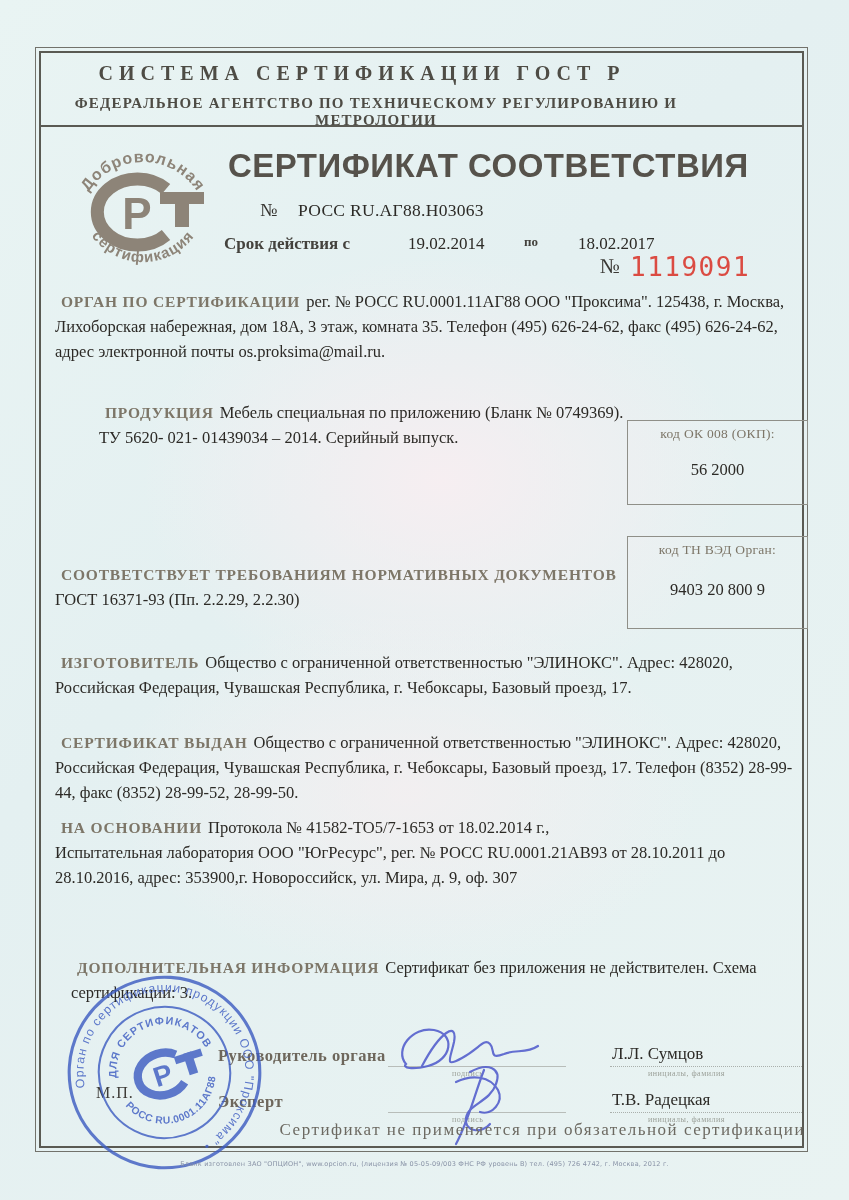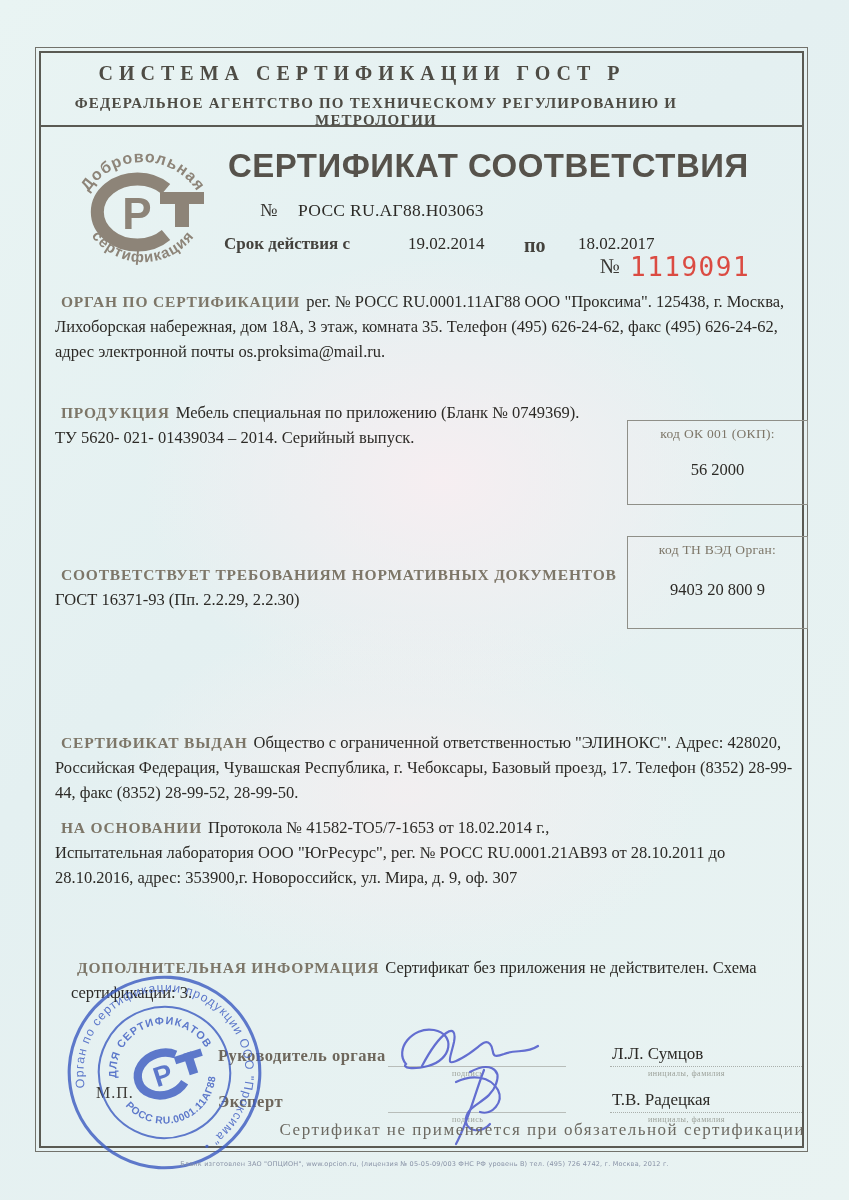--- a/index.html
+++ b/index.html
@@ -26,21 +26,21 @@
          letter-spacing:6px;color:#4e4c45;}
   .h-agency{left:42px;top:95px;width:668px;text-align:center;font-weight:bold;font-size:15px;
          letter-spacing:1.2px;color:#4e4c45;}
   .doc-title{left:228px;top:146px;width:570px;font-family:"Liberation Sans",sans-serif;
          font-weight:bold;font-size:34px;color:#56524b;letter-spacing:.5px;transform:scaleX(.97);
          transform-origin:left;white-space:nowrap;}
   .num-sign{left:260px;top:200px;font-size:18px;color:#35332f;}
   .num-val{left:298px;top:200px;font-size:17.5px;color:#2c2a26;letter-spacing:.3px;}
   .val-label{left:224px;top:234px;font-size:17px;font-weight:bold;color:#44423d;}
   .val-from{left:408px;top:234px;font-size:17px;color:#2c2a26;}
-  .val-to-label{left:524px;top:234px;font-size:20px;font-weight:bold;color:#44423d;}
+  .val-to-label{left:524px;top:234px;font-size:13px;font-weight:bold;color:#44423d;}
   .val-to{left:578px;top:234px;font-size:17px;color:#2c2a26;}
   .blank-sign{left:600px;top:254px;font-size:21px;color:#3a3834;}
   .blank-num{left:630px;top:252px;font-family:"DejaVu Sans Mono",monospace;font-size:26px;
          color:#db4b42;letter-spacing:1.5px;}
   
   .section{position:absolute;left:55px;width:748px;font-size:16.5px;line-height:1.5;color:#2c2a26;}
   .s-label{font-weight:bold;font-size:15.5px;letter-spacing:.8px;color:#7d7668;margin-left:6px;margin-right:6px;text-align:right;}
   .s-text{white-space:pre-line;}
   .code-box{position:absolute;left:627px;width:179px;border:1px solid #8f8f88;background:rgba(255,255,255,.06);}
   .code-label{display:block;text-align:center;font-size:13.5px;color:#7d7668;margin-top:5px;letter-spacing:.3px;}
@@ -97,40 +97,43 @@
   <div class="abs val-from">19.02.2014</div>
   <div class="abs val-to-label">по</div>
   <div class="abs val-to">18.02.2017</div>
   <div class="abs blank-sign">№</div>
   <div class="abs blank-num">1119091</div>
 
   <div class="section" style="top:290px;">
     <span class="s-label">ОРГАН ПО СЕРТИФИКАЦИИ</span><span class="s-text">рег. № РОСС RU.0001.11АГ88 ООО "Проксима". 125438, г. Москва, Лихоборская набережная, дом 18А, 3 этаж, комната 35. Телефон (495) 626-24-62, факс (495) 626-24-62, адрес электронной почты os.proksima@mail.ru.</span>
   </div>
 
-  <div class="section" style="top:401px;width:575px;">
+  <div class="section" style="top:401px;width:575px;margin-left:44px;">
     <span class="s-label">ПРОДУКЦИЯ</span><span class="s-text">Мебель специальная по приложению (Бланк № 0749369).
 ТУ 5620- 021- 01439034 – 2014. Серийный выпуск.</span>
   </div>
 
   <div class="code-box" style="top:420px;height:83px;">
-    <span class="code-label">код ОК 001 (ОКП):</span>
+    <span class="code-label">код ОК 008 (ОКП):</span>
     <span class="code-value" style="margin-top:18px;">56 2000</span>
   </div>
 
   <div class="section" style="top:520px;width:575px;margin-top:43px;">
     <span class="s-label">СООТВЕТСТВУЕТ ТРЕБОВАНИЯМ НОРМАТИВНЫХ ДОКУМЕНТОВ</span>
     <div class="s-text">ГОСТ 16371-93 (Пп. 2.2.29, 2.2.30)</div>
   </div>
 
   <div class="code-box" style="top:536px;height:91px;">
     <span class="code-label">код ТН ВЭД Орган:</span>
     <span class="code-value" style="margin-top:22px;">9403 20 800 9</span>
   </div>
 
+  <div class="section" style="top:651px;">
+    <span class="s-label">ИЗГОТОВИТЕЛЬ</span><span class="s-text">Общество с ограниченной ответственностью "ЭЛИНОКС". Адрес: 428020, Российская Федерация, Чувашская Республика, г. Чебоксары, Базовый проезд, 17.</span>
+  </div>
 
   <div class="section" style="top:731px;">
     <span class="s-label">СЕРТИФИКАТ ВЫДАН</span><span class="s-text">Общество с ограниченной ответственностью "ЭЛИНОКС". Адрес: 428020, Российская Федерация, Чувашская Республика, г. Чебоксары, Базовый проезд, 17. Телефон (8352) 28-99-44, факс (8352) 28-99-52, 28-99-50.</span>
   </div>
 
   <div class="section" style="top:816px;">
     <span class="s-label">НА ОСНОВАНИИ</span><span class="s-text">Протокола № 41582-ТО5/7-1653 от 18.02.2014 г.,
 Испытательная лаборатория ООО "ЮгРесурс", рег. № РОСС RU.0001.21АВ93 от 28.10.2011 до 28.10.2016, адрес: 353900,г. Новороссийск, ул. Мира, д. 9, оф. 307</span>
   </div>
 

